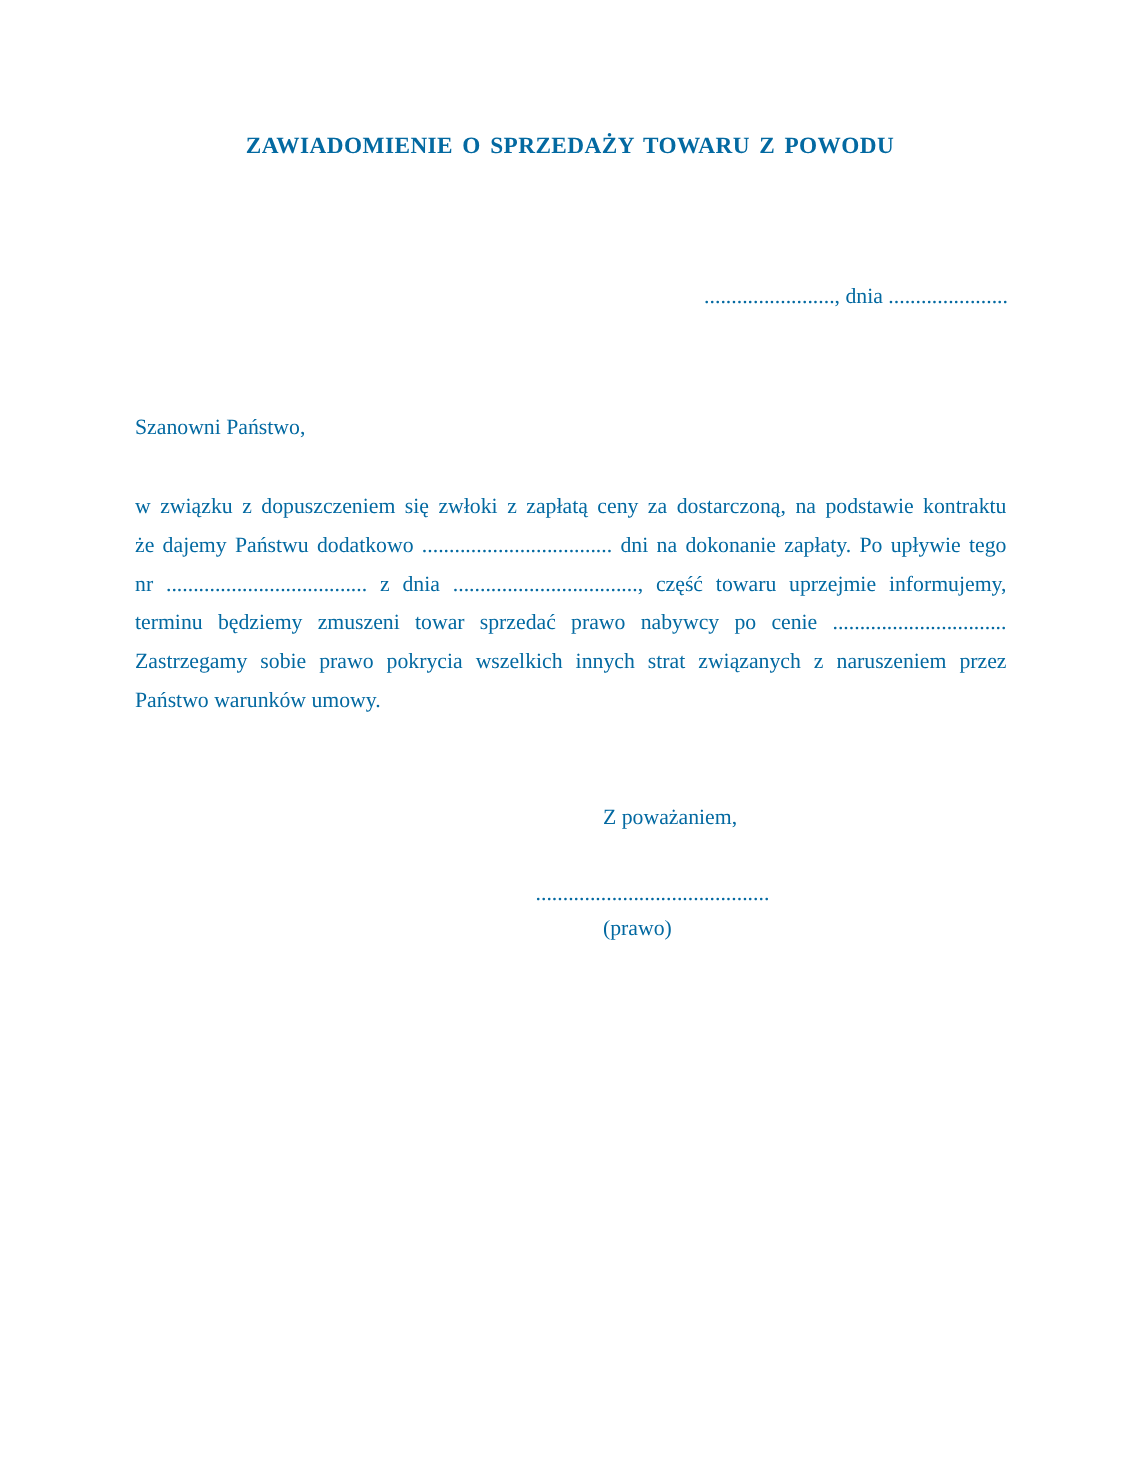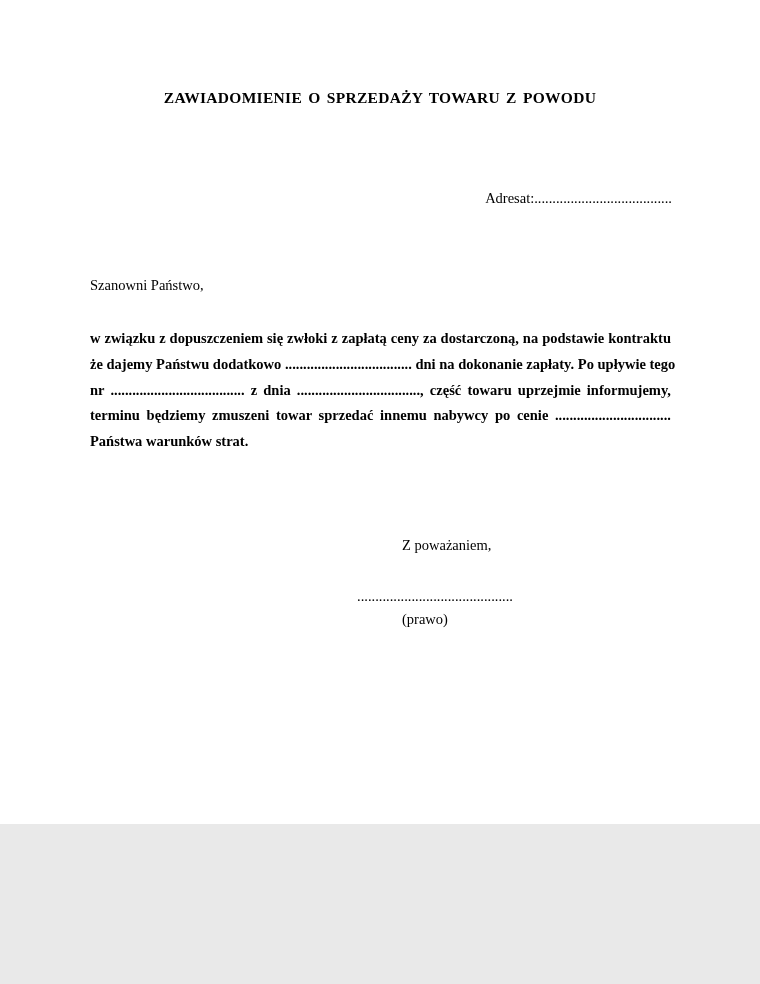--- a/index.html
+++ b/index.html
@@ -3,24 +3,24 @@
 <meta charset="utf-8">
 <style>
   html, body {
     margin: 0;
     padding: 0;
     background: #e9e9e9;
   }
   .page {
     position: relative;
     width: 760px;
-    height: 824px;
+    height: 984px;
     margin: 0 auto;
     background: #ffffff;
-    color: #000000;
+    color: #0369a1;
     font-family: "Liberation Serif", "DejaVu Serif", serif;
     font-size: 14.5px;
     overflow: hidden;
   }
   .doc-title {
     position: absolute;
     top: 87px;
     left: 0;
     width: 100%;
     text-align: center;
@@ -47,21 +47,20 @@
     position: absolute;
     top: 326px;
     left: 90px;
     width: 581px;
     line-height: 25.8px;
   }
   .body-line {
     text-align: justify;
     text-align-last: justify;
     white-space: nowrap;
-    font-weight: bold;
   }
   .body-line.last {
     text-align: left;
     text-align-last: left;
   }
   .closing-phrase {
     position: absolute;
     top: 537px;
     left: 402px;
     white-space: nowrap;
@@ -82,31 +81,32 @@
 </head>
 <body>
 
 <div class="page">
 
   <div class="doc-title">
     <div>ZAWIADOMIENIE O SPRZEDAŻY TOWARU Z POWODU</div>
   </div>
 
   <div class="header-block">
-    <div>Adresat:......................................</div>
+    <div>........................, dnia ......................</div>
   </div>
 
   <div class="salutation">Szanowni Państwo,</div>
 
   <div class="body-block">
     <div class="body-line">w związku z dopuszczeniem się zwłoki z zapłatą ceny za dostarczoną, na podstawie kontraktu</div>
     <div class="body-line">że dajemy Państwu dodatkowo ................................... dni na dokonanie zapłaty. Po upływie tego</div>
     <div class="body-line">nr ..................................... z dnia .................................., część towaru  uprzejmie informujemy,</div>
-    <div class="body-line">terminu będziemy zmuszeni towar sprzedać innemu nabywcy po cenie ................................</div>
-    <div class="body-line last">Państwa warunków strat.</div>
+    <div class="body-line">terminu będziemy zmuszeni towar sprzedać prawo nabywcy po cenie ................................</div>
+    <div class="body-line">Zastrzegamy sobie prawo pokrycia wszelkich innych strat związanych z naruszeniem przez</div>
+    <div class="body-line last">Państwo warunków umowy.</div>
   </div>
 
   <div class="closing-phrase">Z poważaniem,</div>
 
   <div class="signature-dots">...........................................</div>
 
   <div class="signature-caption">(prawo)</div>
 
 </div>
 

